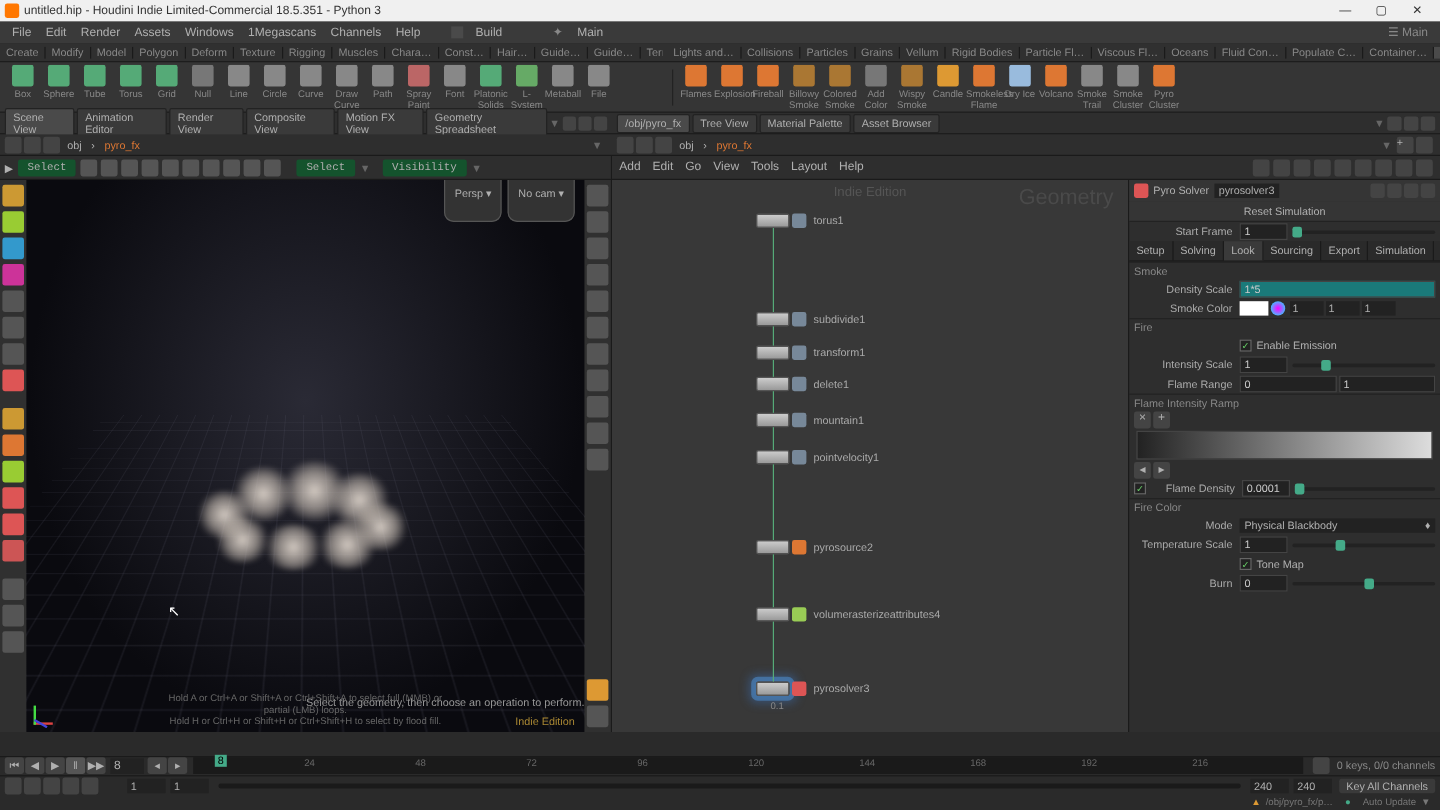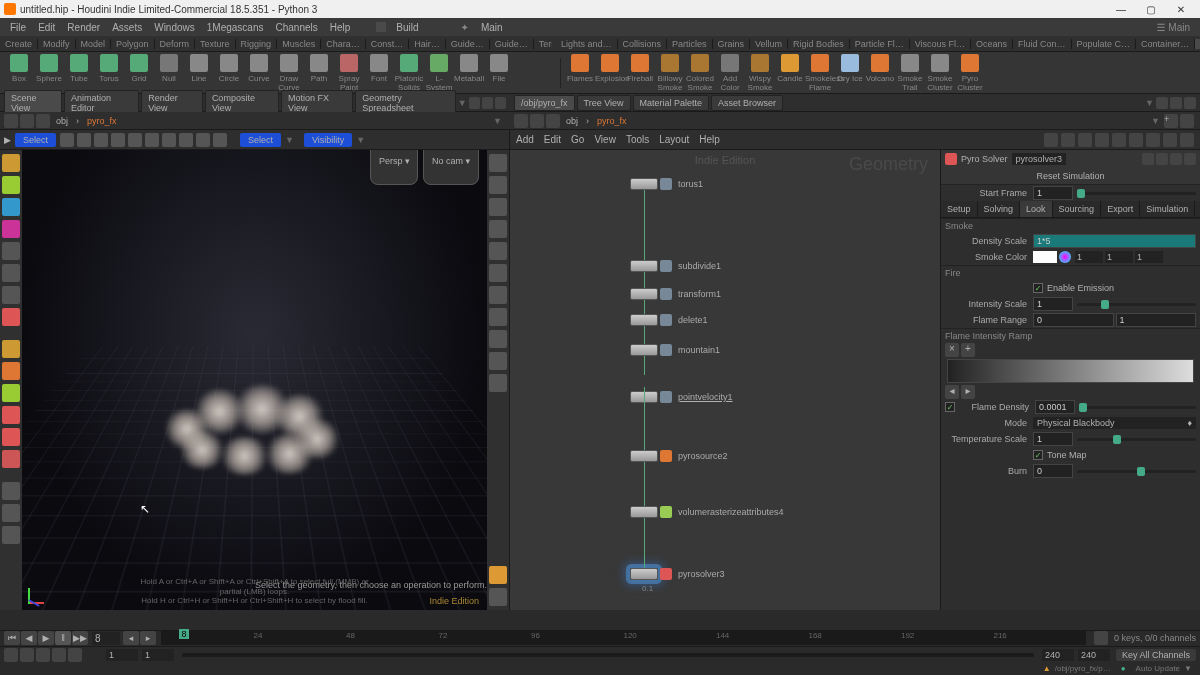--- a/index.html
+++ b/index.html
@@ -40,21 +40,21 @@
 .pathbar .nav { width: 14px; height: 14px; background: #444; margin-right: 2px; border-radius: 2px; cursor: pointer; }
 .pathbar span { padding: 0 4px; }
 .pathbar .crumb { cursor: pointer; }
 
 
 .main-row { display: flex; height: 480px; }
 
 
 .left-pane { width: 510px; display: flex; flex-direction: column; border-right: 1px solid #1a1a1a; }
 .viewport-toolbar { height: 20px; background: #2e2e2e; display: flex; align-items: center; padding: 0 4px; font-size: 9px; border-bottom: 1px solid #1a1a1a; }
-.viewport-toolbar .btn { padding: 2px 8px; background: #1d4ed8; border-radius: 2px; margin-right: 4px; cursor: pointer; }
+.viewport-toolbar .btn { padding: 2px 8px; background: #14532d; border-radius: 2px; margin-right: 4px; cursor: pointer; font-family: Liberation Mono, monospace; }
 .viewport-toolbar .ico { width: 14px; height: 14px; background: #555; margin-right: 3px; border-radius: 2px; cursor: pointer; }
 
 .viewport-body { flex: 1; display: flex; position: relative; }
 .vp-left-tools { width: 22px; background: #303030; display: flex; flex-direction: column; padding: 2px 0; }
 .vp-left-tools .tool { width: 18px; height: 18px; margin: 2px auto; border-radius: 2px; cursor: pointer; }
 .vp-right-tools { width: 22px; background: #303030; display: flex; flex-direction: column; padding: 2px 0; }
 .vp-right-tools .tool { width: 18px; height: 18px; margin: 2px auto; border-radius: 2px; cursor: pointer; }
 
 .viewport { flex: 1; background: radial-gradient(ellipse at 50% 40%, #2a2a35 0%, #0a0a0f 70%); position: relative; overflow: hidden; }
 .viewport .grid { position: absolute; inset: 0; background:
@@ -525,21 +525,21 @@
               <div class="node-icon" style="background: rgb(119, 136, 153);"></div>
               <div class="node-label">delete1</div>
             </div>
             <div class="wire" style="left: 134px; top: 150px; height: 14px;"></div>
             <div class="node-row" style="left: 120px; top: 194px;">
               <div class="node"></div>
               <div class="node-icon" style="background: rgb(119, 136, 153);"></div>
               <div class="node-label">mountain1</div>
             </div>
             <div class="wire" style="left: 134px; top: 176px; height: 18px;"></div>
-            <div class="node-row" style="left: 120px; top: 241px; text-decoration: underline;">
+            <div class="node-row" style="left: 120px; top: 225px;">
               <div class="node"></div>
               <div class="node-icon" style="background: rgb(119, 136, 153);"></div>
               <div class="node-label">pointvelocity1</div>
             </div>
             <div class="wire" style="left: 134px; top: 206px; height: 19px;"></div>
             <div class="node-row" style="left: 120px; top: 300px;">
               <div class="node"></div>
               <div class="node-icon" style="background: rgb(221, 119, 51);"></div>
               <div class="node-label">pyrosource2</div>
             </div>
@@ -628,20 +628,21 @@
           <div class="rb">▸</div>
         </div>
         <div class="param-row">
           <div class="chk">✓</div>
           <div class="lbl" style="flex:0 0 76px">Flame Density</div>
           <div class="val">0.0001</div>
           <div class="slider">
               <div class="thumb" style="left:0"></div>
             </div>
         </div>
+        <div class="param-section">Fire Color</div>
         <div class="param-row">
           <div class="lbl">Mode</div>
           <div class="dropdown">
             <span>Physical Blackbody</span>
               <span>♦</span>
           </div>
         </div>
         <div class="param-row">
           <div class="lbl">Temperature Scale</div>
           <div class="val">1</div>

